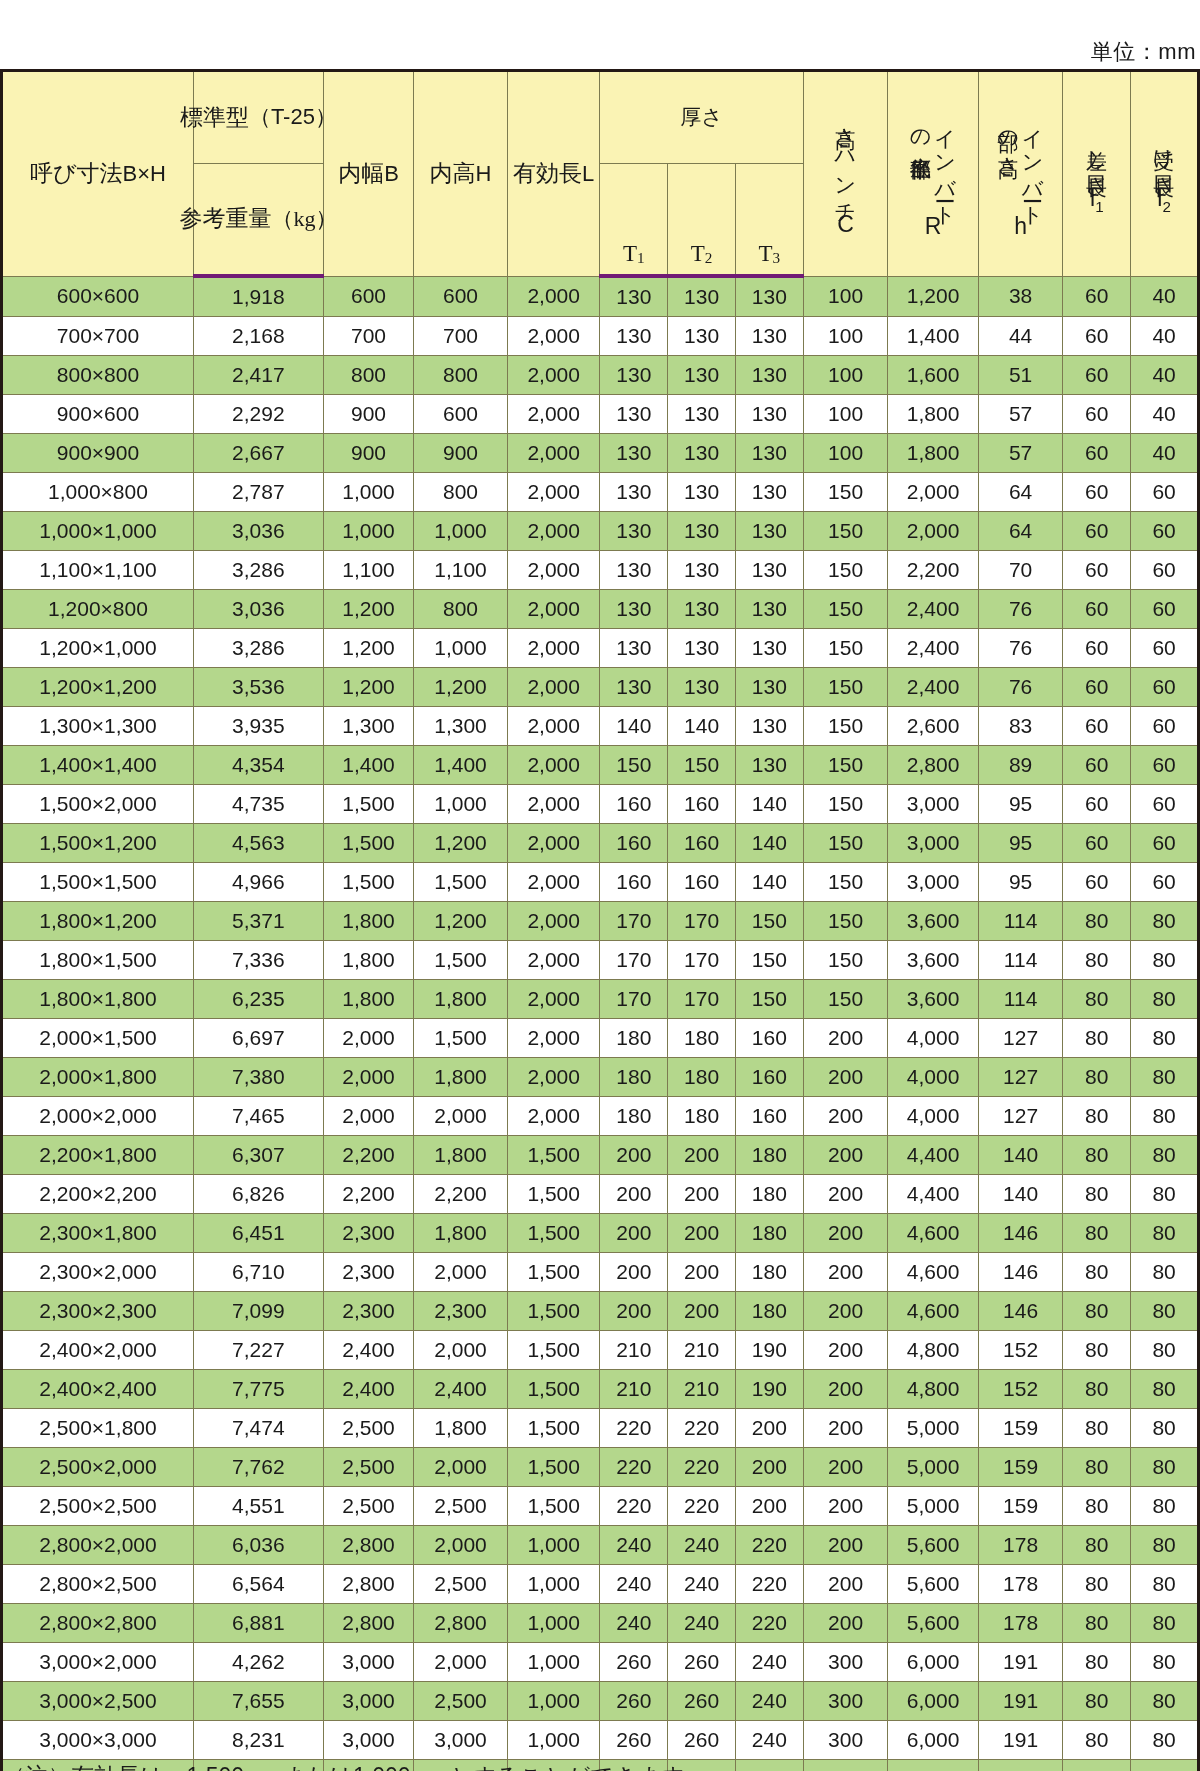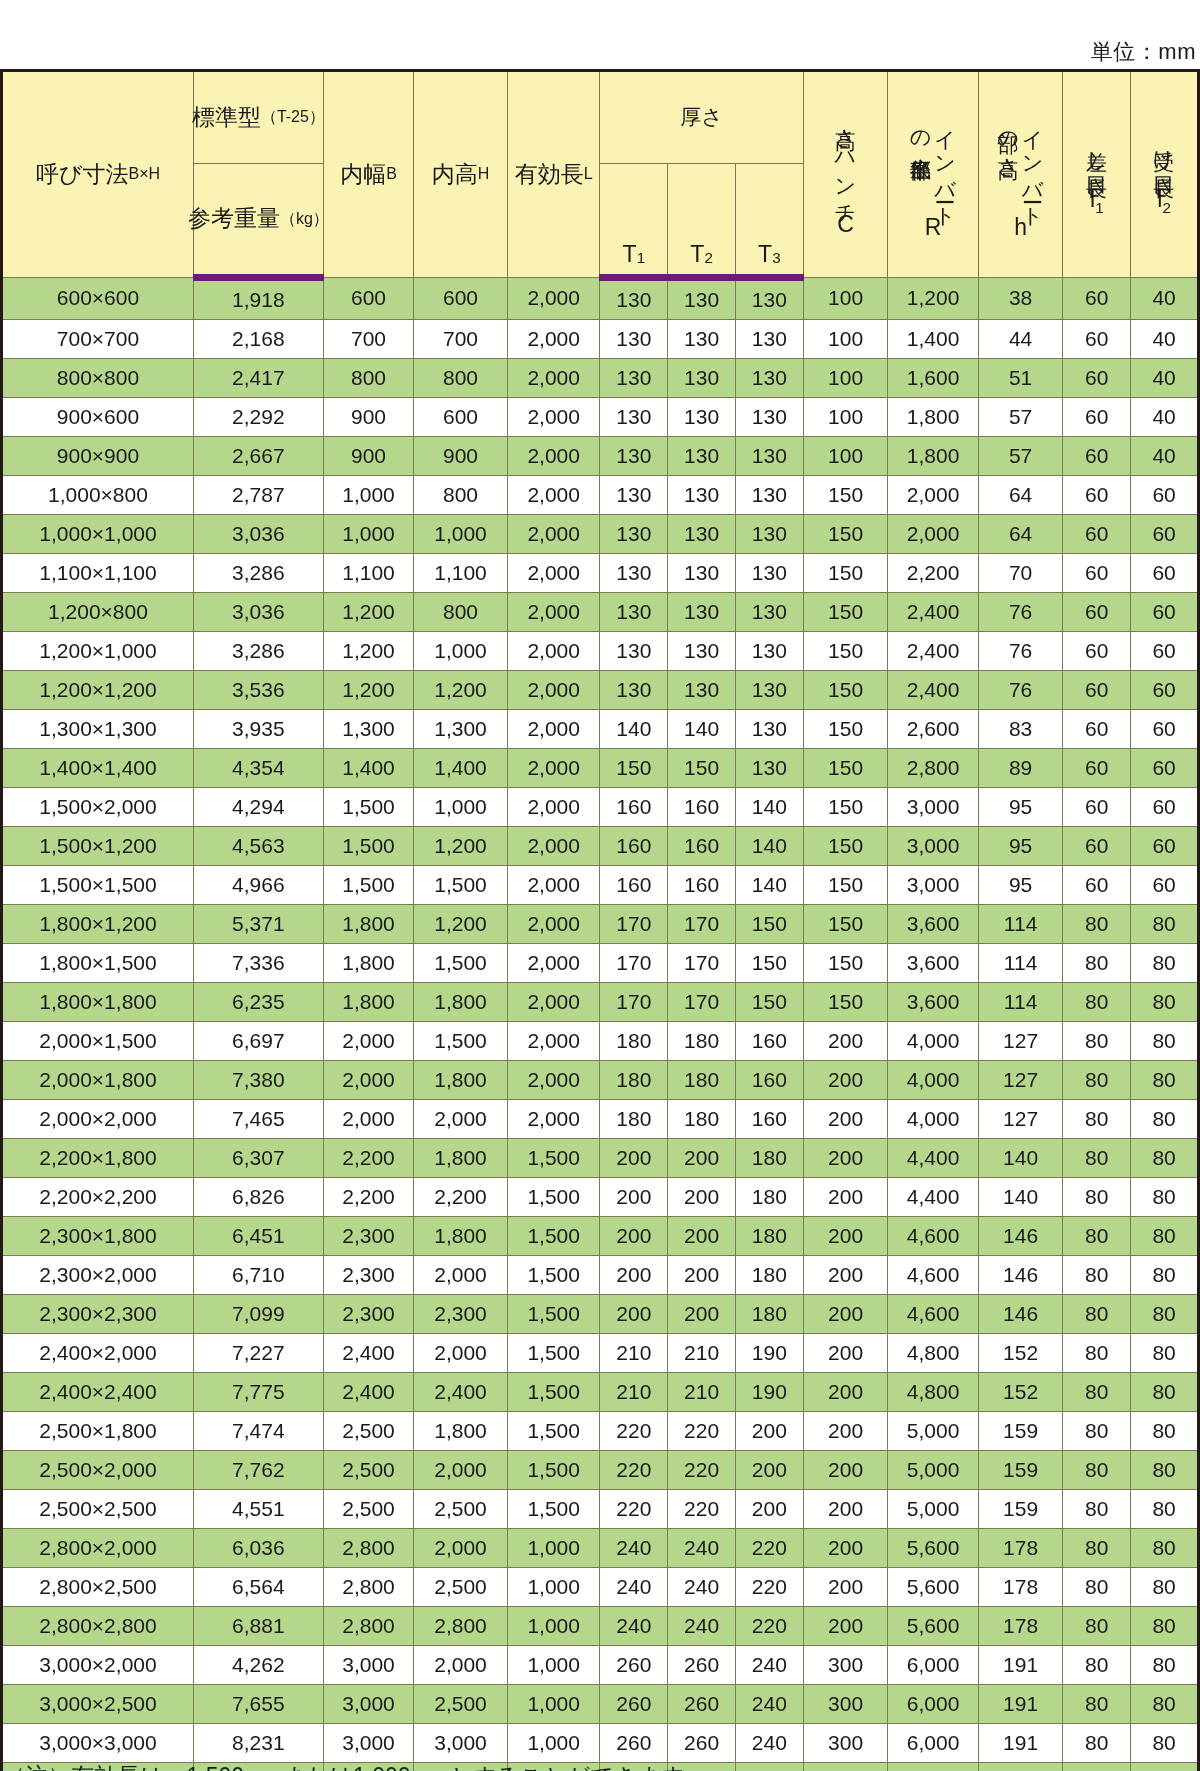--- a/index.html
+++ b/index.html
@@ -56,35 +56,36 @@
     font-size: 21px;
     line-height: 1.05;
     white-space: nowrap;
   }
   table.spec thead th {
     background: #faf3b4;
     border-bottom: 1px solid #7c7a50;
     font-weight: normal;
   }
   table.spec thead tr:last-child th {
-    border-bottom: 7px solid #701a75;
+    border-bottom: 4px solid #701a75;
+    font-family: Liberation Serif, serif;
   }
   thead .hdr-tall { height: 182px; }
 
   
   .h-label {
     display: flex;
     flex-direction: row;
     align-items: center;
     justify-content: center;
     height: 100%;
     font-size: 23px;
     line-height: 1.28;
   }
-  .h-label .sub { font-size: 16px; }
+  .h-label .sub { font-size: 22px; }
 
   
   .v-label {
     height: 100%;
     display: flex;
     flex-direction: row-reverse;
     align-items: flex-start;
     justify-content: center;
     padding-top: 6px;
     box-sizing: border-box;
@@ -463,21 +464,21 @@
             <td>150</td>
             <td>130</td>
             <td>150</td>
             <td>2,800</td>
             <td>89</td>
             <td>60</td>
             <td>60</td>
           </tr>
           <tr class="plain">
             <td>1,500×2,000</td>
-            <td>4,294</td>
+            <td>4,735</td>
             <td>1,500</td>
             <td>1,000</td>
             <td>2,000</td>
             <td>160</td>
             <td>160</td>
             <td>140</td>
             <td>150</td>
             <td>3,000</td>
             <td>95</td>
             <td>60</td>

